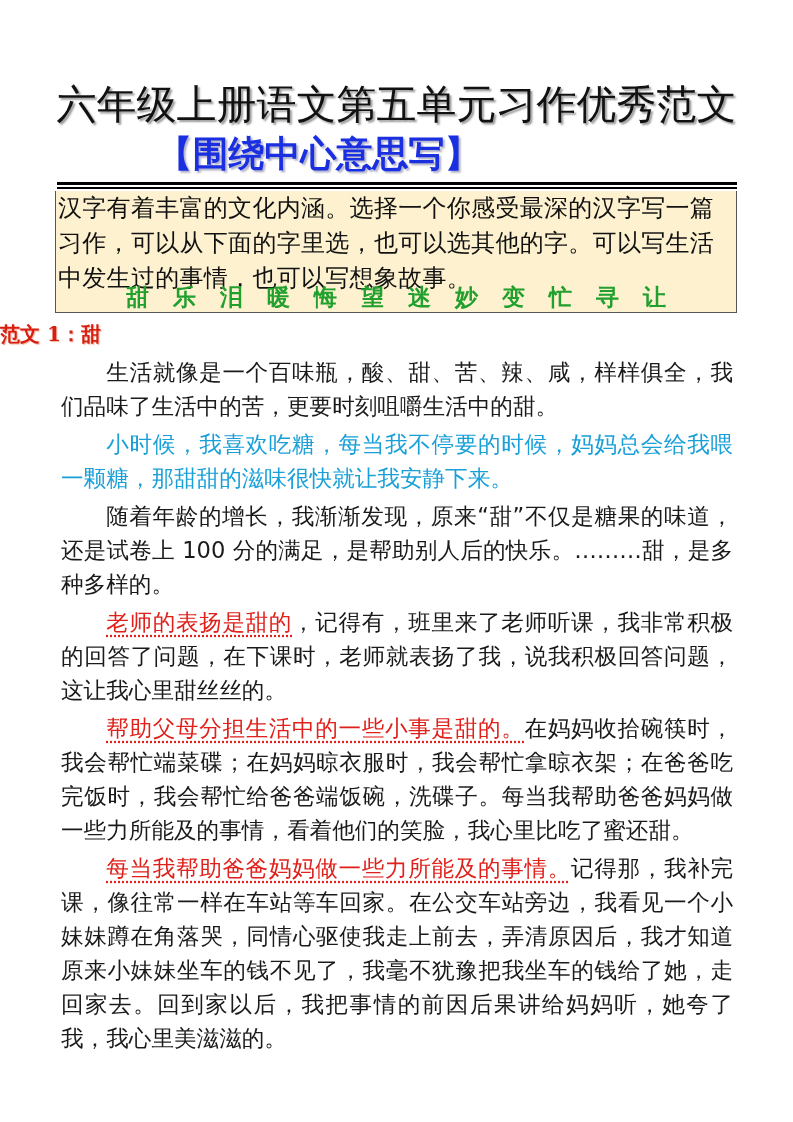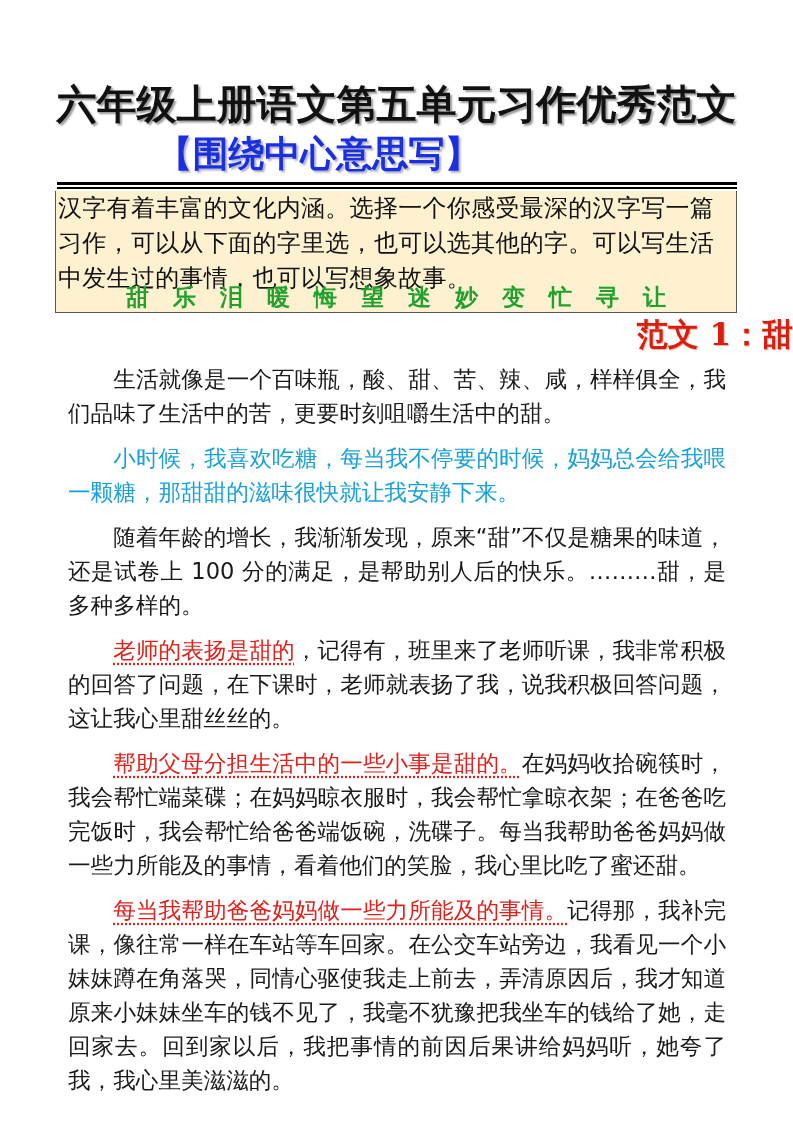--- a/index.html
+++ b/index.html
@@ -1,21 +1,21 @@
 <!DOCTYPE html>
 <html><head>
 <meta charset="utf-8">
 <style>
   html, body { margin: 0; padding: 0; background: #ffffff; }
   body { width: 793px; height: 1122px; position: relative; overflow: hidden;
          font-family: "DejaVu Sans", "Liberation Sans", sans-serif; }
   .title-main {
     position: absolute; left: 0; top: 80px; width: 793px; text-align: center;
     font-family: "DejaVu Serif", "Liberation Serif", serif;
-    font-size: 40px; font-weight: bold; color: #111;
+    font-size: 40px; font-weight: normal; color: #111;
     letter-spacing: 0px; text-shadow: 2px 2px 2px #9a9a9a; line-height: 48px;
   }
   .title-sub {
     position: absolute; left: 0; top: 131px; width: 637px; text-align: center;
     font-size: 36px; font-weight: bold; color: #1a2fe0; line-height: 46px;
     text-shadow: 2px 2px 2px #b0b0c8;
   }
   .rule { position: absolute; left: 57px; width: 680px; background: #000; }
   .rule.r1 { top: 182px; height: 3px; }
   .rule.r2 { top: 187px; height: 2px; }
@@ -30,29 +30,29 @@
   }
   .char-row {
     position: absolute; left: 0; top: 91px; width: 680px; display: flex;
     justify-content: center; gap: 20px;
   }
   .char-item {
     font-family: "DejaVu Serif", "Liberation Serif", serif; font-weight: bold;
     font-size: 23px; color: #22a02e; line-height: 30px; width: 27px; text-align: center;
   }
   .essay-heading {
-    position: absolute; left: 0; top: 318px; width: 793px; text-align: right;
+    position: absolute; left: 0; top: 318px; width: 793px; text-align: left;
     font-family: "DejaVu Serif", "Liberation Serif", serif; font-weight: bold;
-    font-size: 31px; color: #d81e10; line-height: 32px; text-shadow: 1px 1px 1px #f0b0a0;
+    font-size: 20px; color: #d81e10; line-height: 32px; text-shadow: 1px 1px 1px #f0b0a0;
   }
   .essay {
     position: absolute; left: 57px; top: 351px; width: 680px;
     font-size: 22.6px; line-height: 34px; color: #1a1a1a;
   }
-  .essay p { margin: 11px; text-indent: 2em; text-align: justify; }
+  .essay p { margin: 4px; text-indent: 2em; text-align: justify; }
   .blue { color: #1aa0d8; }
   .red-key { color: #e0201a; text-decoration: underline dotted #e0201a; text-underline-offset: 5px; }
   .final { color: #1a1a1a; text-shadow: 0 0 3px #e8f07a, 0 0 2px #e8f07a; }
 </style>
 </head>
 <body>
 
 <div>
   <div class="title-main">六年级上册语文第五单元习作优秀范文</div>
   <div class="title-sub">【围绕中心意思写】</div>

